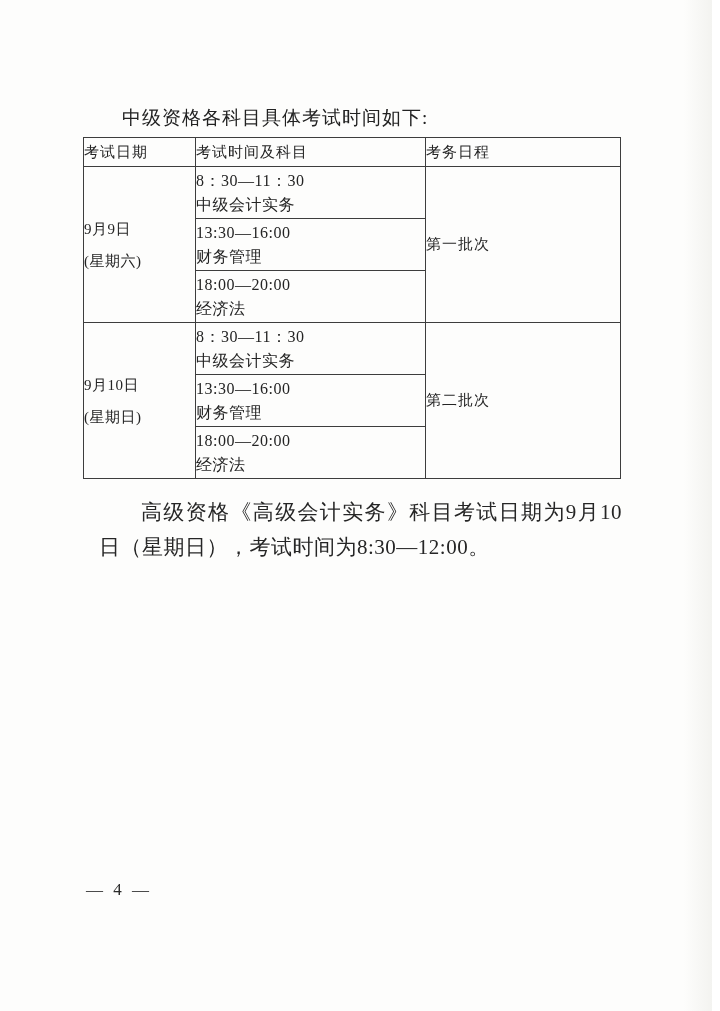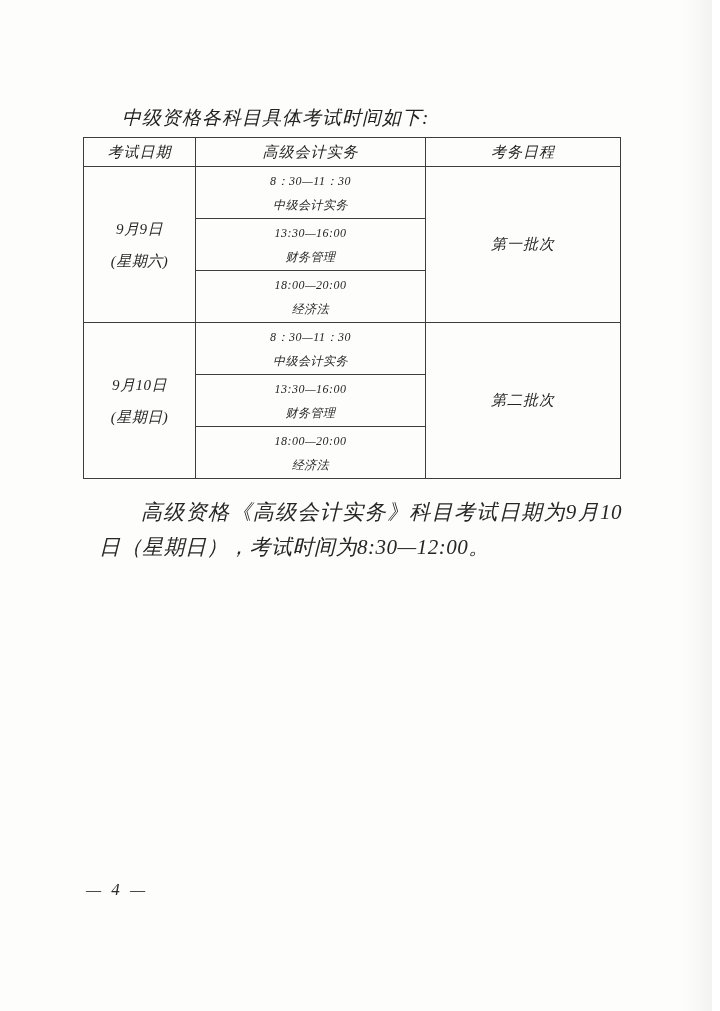--- a/index.html
+++ b/index.html
@@ -7,54 +7,53 @@
   body {
     background:#ffffff;
     font-family:"Liberation Serif","DejaVu Serif",serif;
   }
   .paper {
     position:relative;
     width:712px; height:1011px;
     background:linear-gradient(90deg,#fdfdfc 0%,#fdfdfc 96%,#f3f3f0 100%);
     color:#1e1e1e;
     overflow:hidden;
-    font-style:italic;
   }
   .doc-title {
     position:absolute;
     left:122px; top:105px;
     font-size:19px;
     letter-spacing:1px;
     color:#222;
     white-space:nowrap;
   }
   table.schedule {
     position:absolute;
     left:83px; top:137px;
     width:537px;
     border-collapse:collapse;
     table-layout:fixed;
   }
   .schedule th, .schedule td {
     border:1px solid #3d3d3d;
     font-weight:normal;
-    text-align:center;
+    text-align:left;
     vertical-align:middle;
     color:#242424;
     background:transparent;
   }
   .schedule thead th {
     height:29px;
     font-size:15px;
     letter-spacing:1px;
   }
   .session-cell { height:52px; }
   .session-line {
     display:block;
-    font-size:12px;
+    font-size:16px;
     line-height:24px;
     letter-spacing:0.5px;
   }
   .date-cell .date-line {
     display:block;
     font-size:15px;
     line-height:32px;
     letter-spacing:0.5px;
   }
   .batch-cell {
@@ -92,21 +91,21 @@
 
   <table class="schedule">
     <colgroup>
       <col style="width:112px">
       <col style="width:230px">
       <col style="width:195px">
     </colgroup>
     <thead>
       <tr>
         <th>考试日期</th>
-        <th>高级会计实务</th>
+        <th>考试时间及科目</th>
         <th>考务日程</th>
       </tr>
     </thead>
     <tbody>
 
       <tr>
         <td rowspan="3" class="date-cell">
           <span class="date-line">9月9日</span>
           <span class="date-line">(星期六)</span>
         </td>

